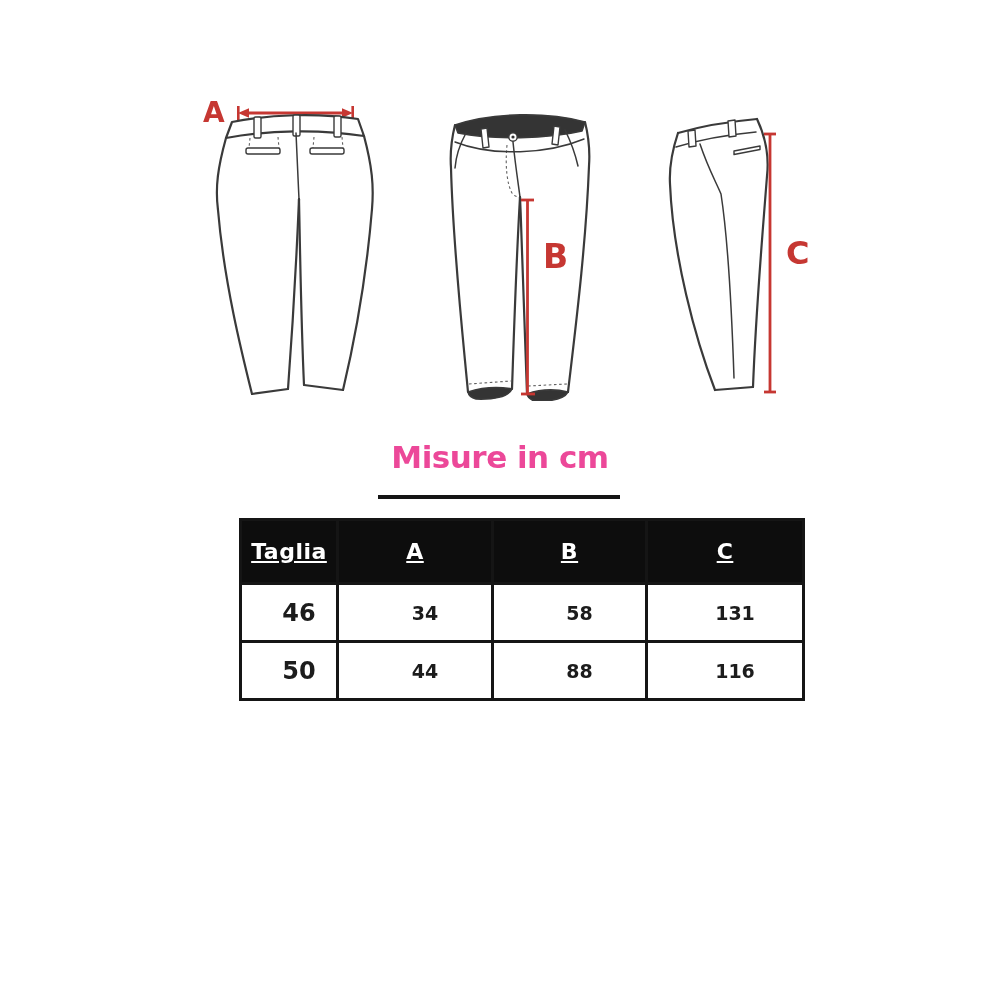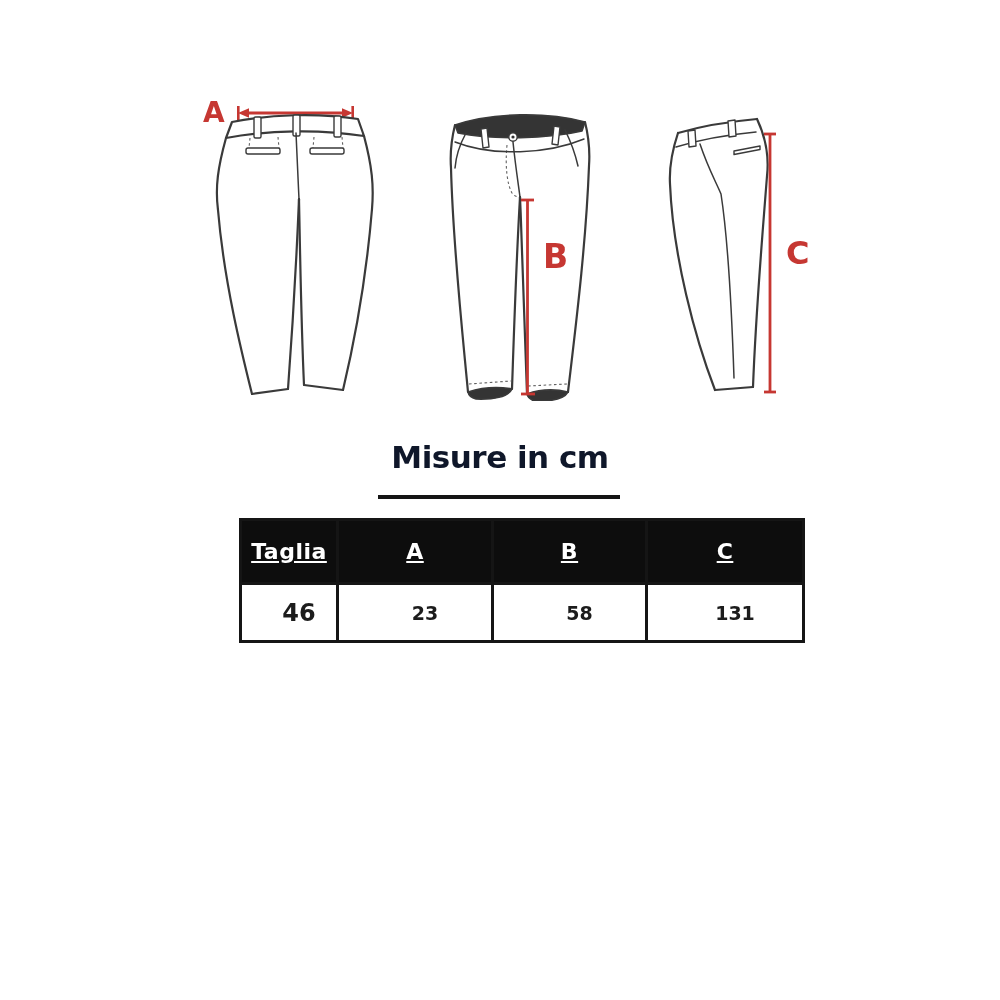--- a/index.html
+++ b/index.html
@@ -22,21 +22,21 @@
   .measure-label{
     position:absolute;color:var(--accent,#c63732);
     font-weight:800;line-height:1;letter-spacing:0;
   }
   .lblA{left:203px;top:99px;font-size:28px;}
   .lblB{left:543px;top:240px;font-size:33px;}
   .lblC{left:786px;top:237px;font-size:32px;}
   .title{
     position:absolute;left:0;top:439px;width:1000px;
     text-align:center;font-size:31px;font-weight:800;
-    letter-spacing:-0.5px;color:#0f172a;
+    letter-spacing:-0.5px;color:#ec4899;
   }
   .title-underline{
     position:absolute;left:378px;top:495px;width:242px;height:4px;
     background:var(--table-border,#151515);
   }
   table.size-table{
     position:absolute;left:239px;top:518px;width:563px;
     border-collapse:collapse;table-layout:fixed;
   }
   table.size-table col.c0{width:97px;}
@@ -171,20 +171,26 @@
       <tr>
         <th>Taglia</th>
         <th>A</th>
         <th>B</th>
         <th>C</th>
       </tr>
     </thead>
     <tbody>
       <tr>
         <td class="size">46</td>
-        <td>23</td>
+        <td>34</td>
         <td>58</td>
         <td>131</td>
+      </tr>
+      <tr>
+        <td class="size">50</td>
+        <td>44</td>
+        <td>88</td>
+        <td>116</td>
       </tr>
     </tbody>
   </table>
 
 </div>
 
 </body></html>

